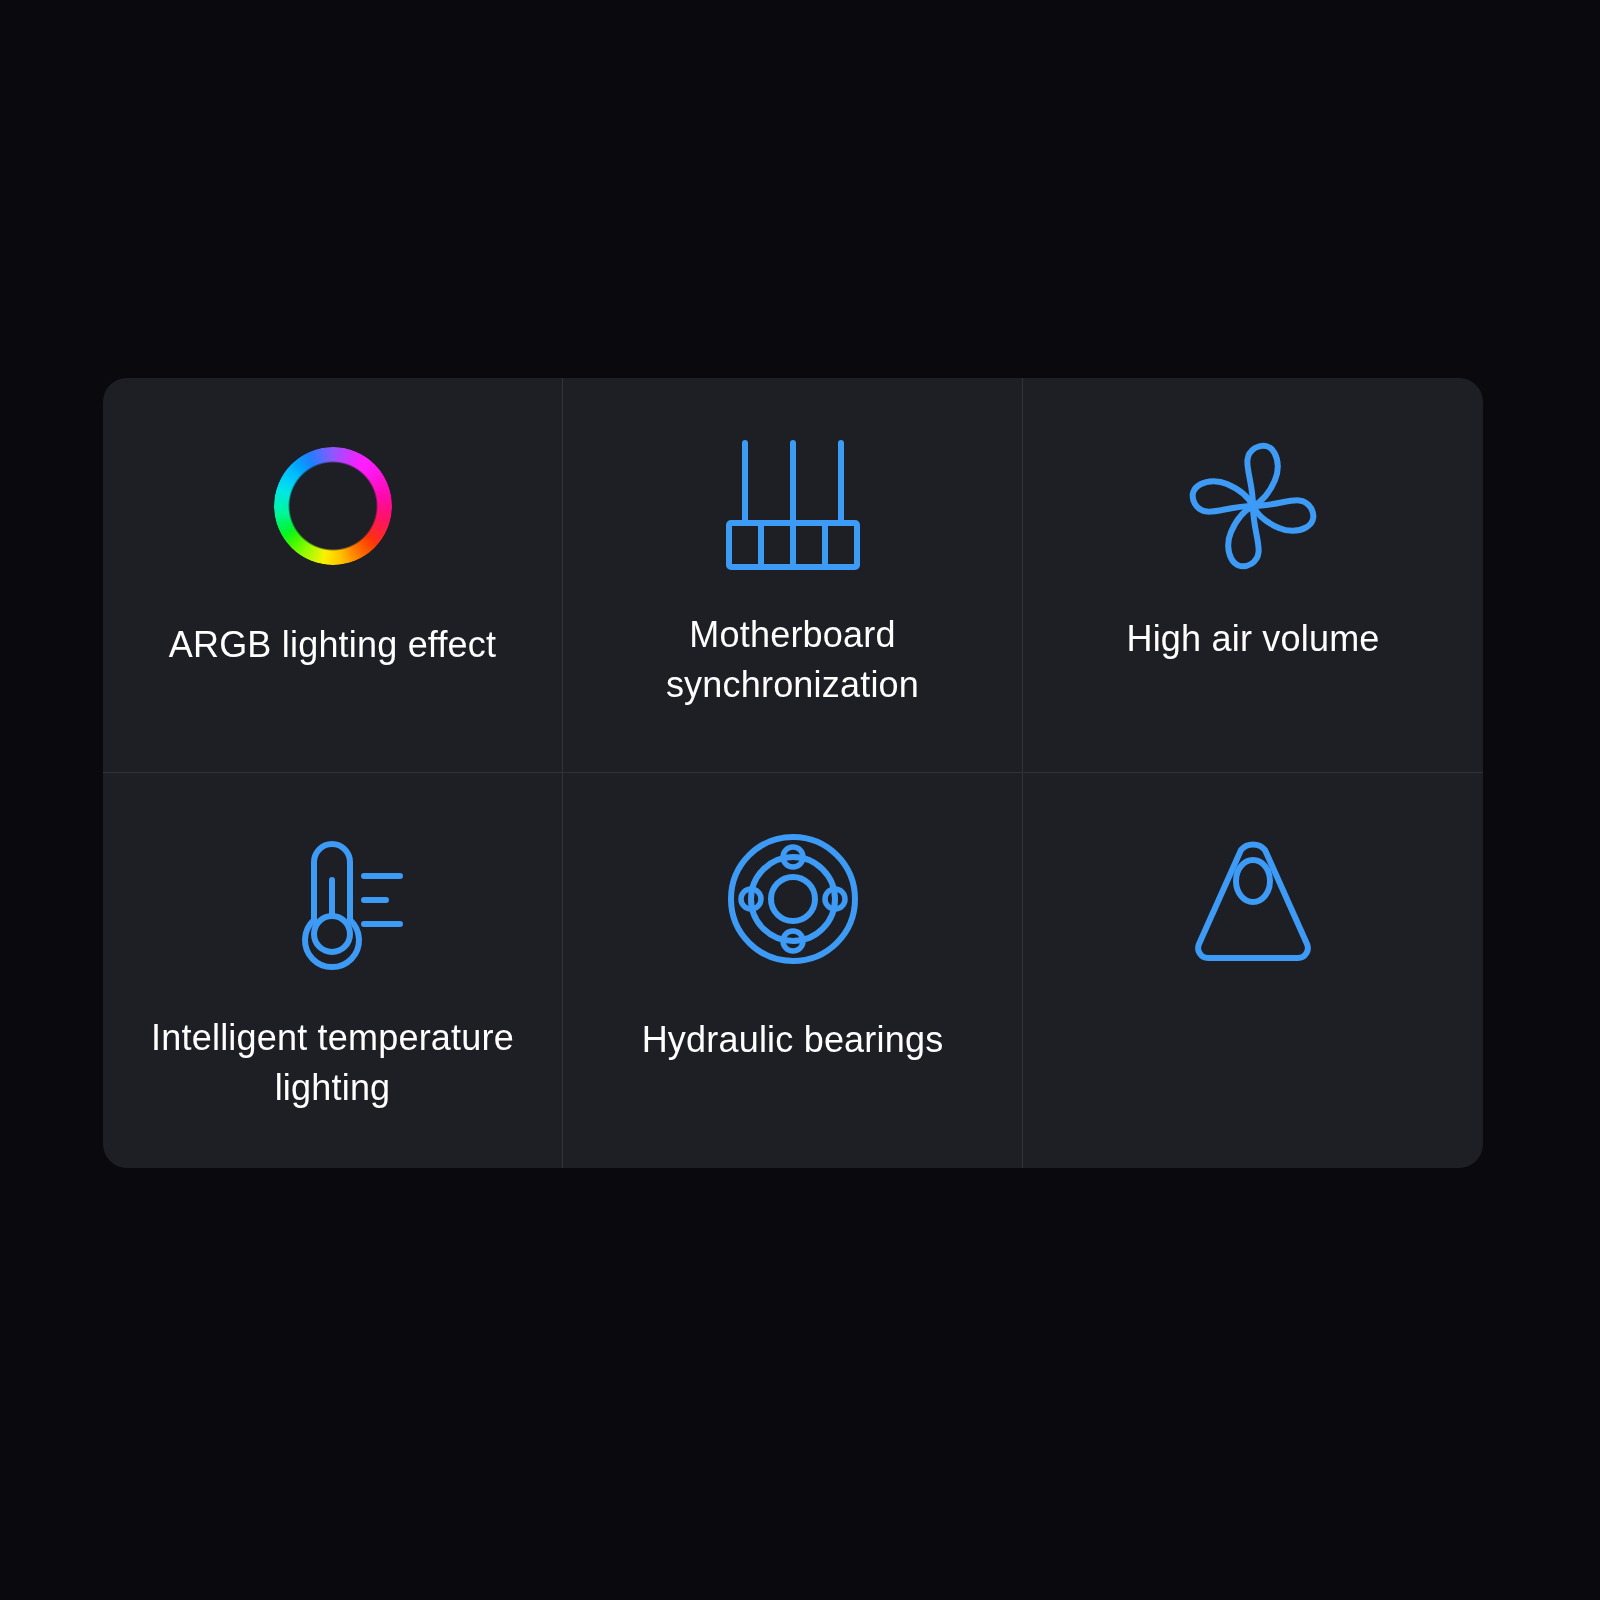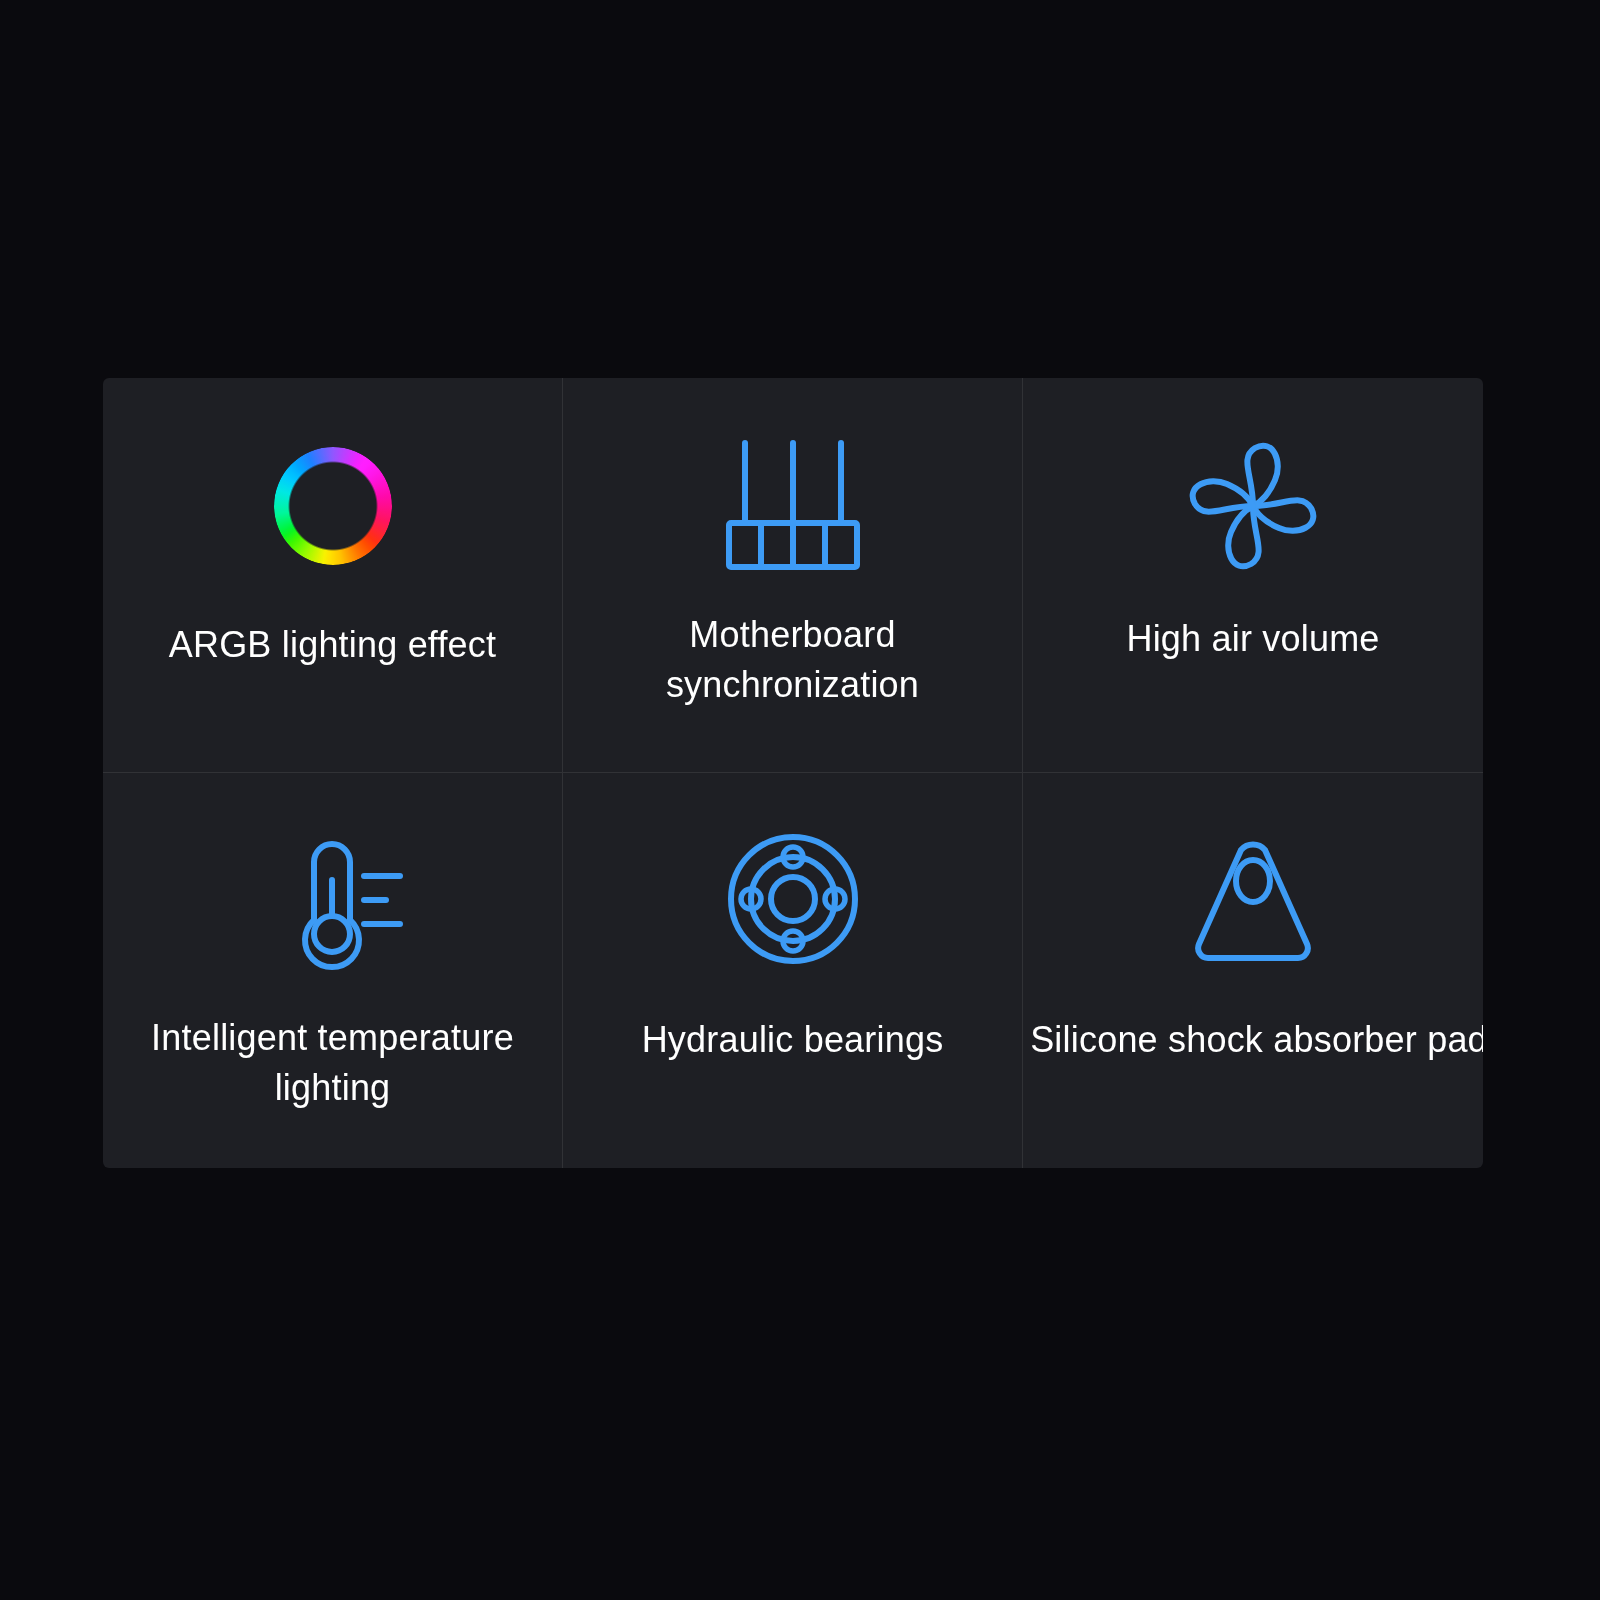--- a/index.html
+++ b/index.html
@@ -14,21 +14,21 @@
     width:1600px; height:1600px;
     background:#0a0a0e;
   }
 
   
   .panel {
     position:absolute;
     left:103px; top:378px;
     width:1380px; height:790px;
     background:#1e1f24;
-    border-radius:6px;
+    border-radius:24px;
     overflow:hidden;
   }
 
   .grid {
     position:absolute;
     inset:0;
     display:grid;
     grid-template-columns:1fr 1fr 1fr;
     grid-template-rows:1fr 1fr;
   }
@@ -202,19 +202,18 @@
       </div>
 
       <div class="cell c5">
         <div class="icon-wrap">
           <svg width="150" height="150" viewBox="0 0 150 150">
             <path class="stroke-blue" d="M63 26 a16 16 0 0 1 24 0 L129 120 a10 10 0 0 1 -9 14
                      H30 a10 10 0 0 1 -9 -14 Z"></path>
             <ellipse class="stroke-blue" cx="75" cy="57" rx="17" ry="21"></ellipse>
           </svg>
         </div>
-        <div class="label">Silicone shock absorber pad</div>
       </div>
 
     </div>
   </div>
 
 </div>
 
 </body></html>

